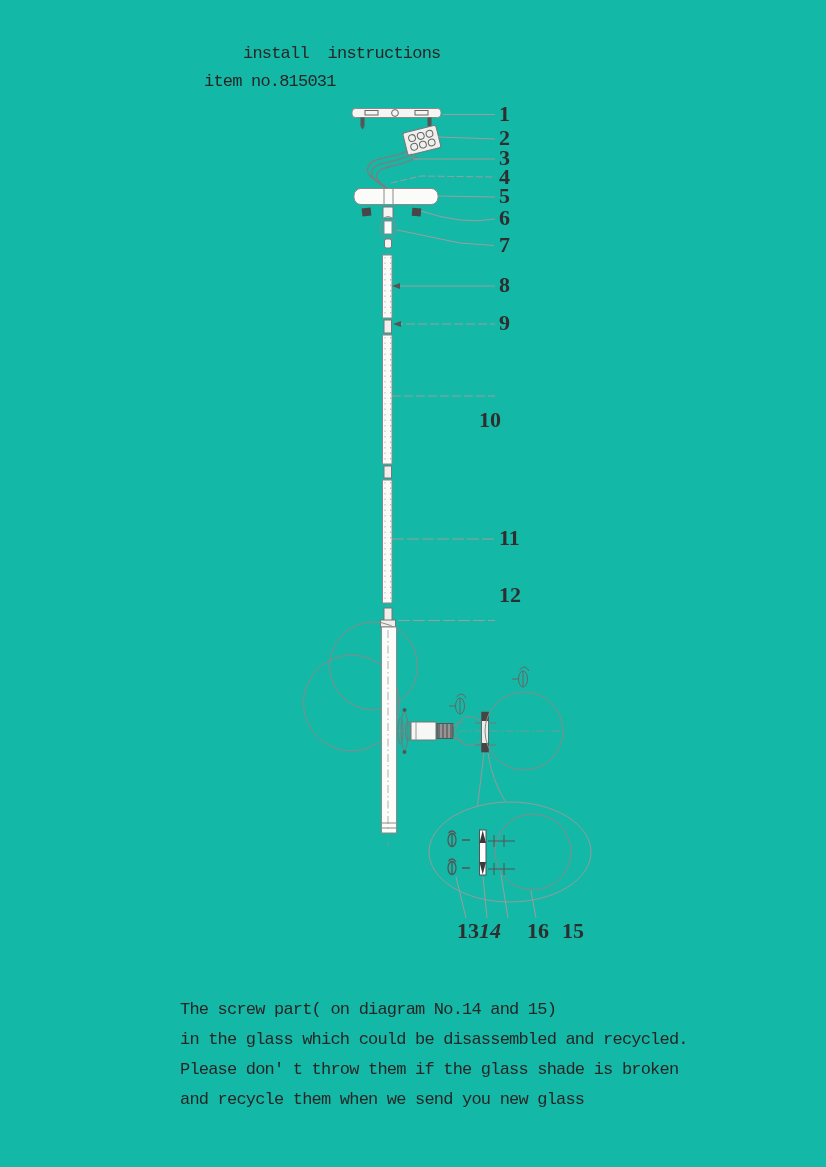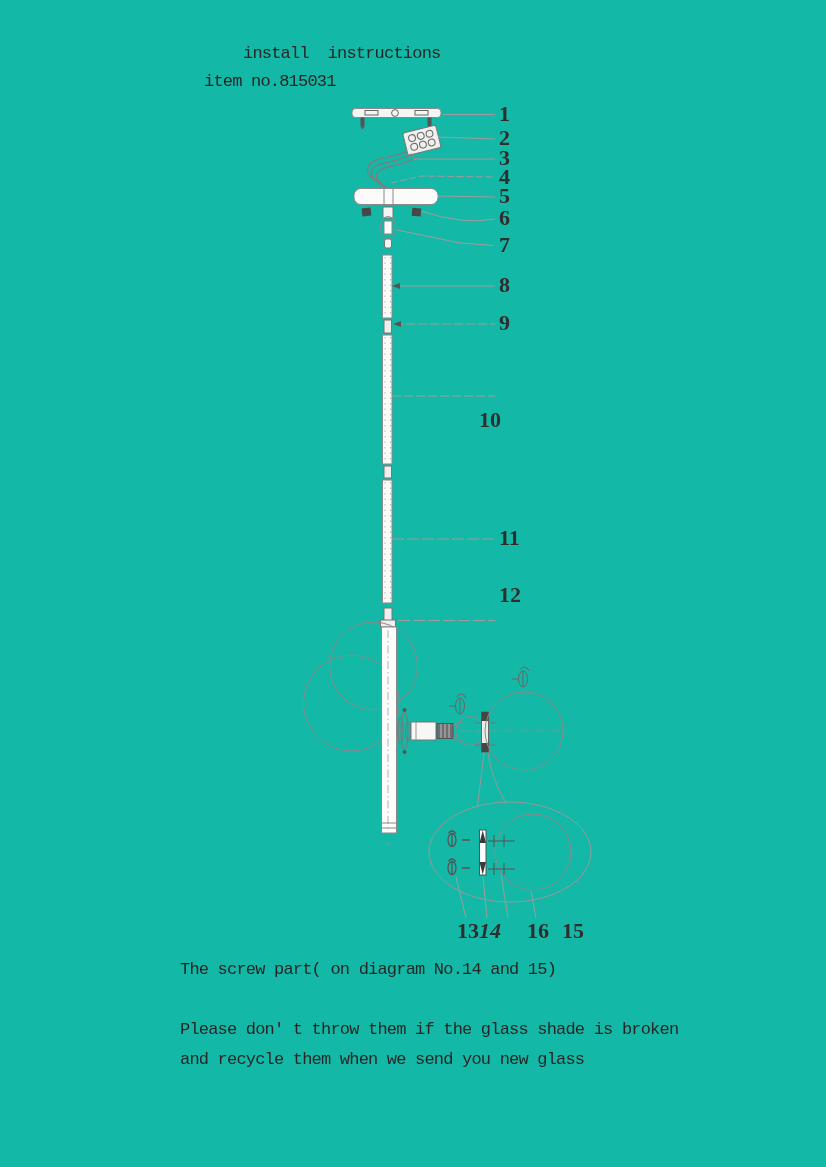--- a/index.html
+++ b/index.html
@@ -23,21 +23,21 @@
   .title{left:243px;top:44px;}
   .item-no{left:204px;top:72px;}
   .part-label{
     position:absolute;
     font-family:"Liberation Serif","DejaVu Serif",serif;
     font-weight:700;
     font-size:22px;
     color:#2e2e2e;
     line-height:1;
   }
-  .footer-line{position:absolute;left:180px;}
+  .footer-line{position:absolute;left:180px;margin-top:40px;}
   svg.art{position:absolute;left:0;top:0;}
 </style>
 </head>
 <body>
 
 <div class="page">
 
   <svg class="art" width="826" height="1167" viewBox="0 0 826 1167">
     <g fill="none" stroke="#8a8a8a" stroke-width="1">
 
@@ -228,16 +228,17 @@
   <span class="part-label" style="left:499px;top:312px;">9</span>
   <span class="part-label" style="left:479px;top:384px;margin-top:25px;">10</span>
   <span class="part-label" style="left:499px;top:527px;">11</span>
   <span class="part-label" style="left:499px;top:584px;">12</span>
   <span class="part-label" style="left:457px;top:920px;">13</span>
   <span class="part-label" style="left:479px;top:920px;font-style:italic;">14</span>
   <span class="part-label" style="left:528px;top:920px;margin-left:34px;">15</span>
   <span class="part-label" style="left:527px;top:920px;">16</span>
 
   <div class="typewriter footer-line" style="top:960px;">The screw part( on diagram No.14 and 15)</div>
+  <div class="typewriter footer-line" style="top:990px;">in the glass which could be disassembled and recycled.</div>
   <div class="typewriter footer-line" style="top:1050px;">and recycle them when we send you new glass</div>
   <div class="typewriter footer-line" style="top:1020px;">Please don' t throw them if the glass shade is broken</div>
 
 </div>
 
 </body></html>

